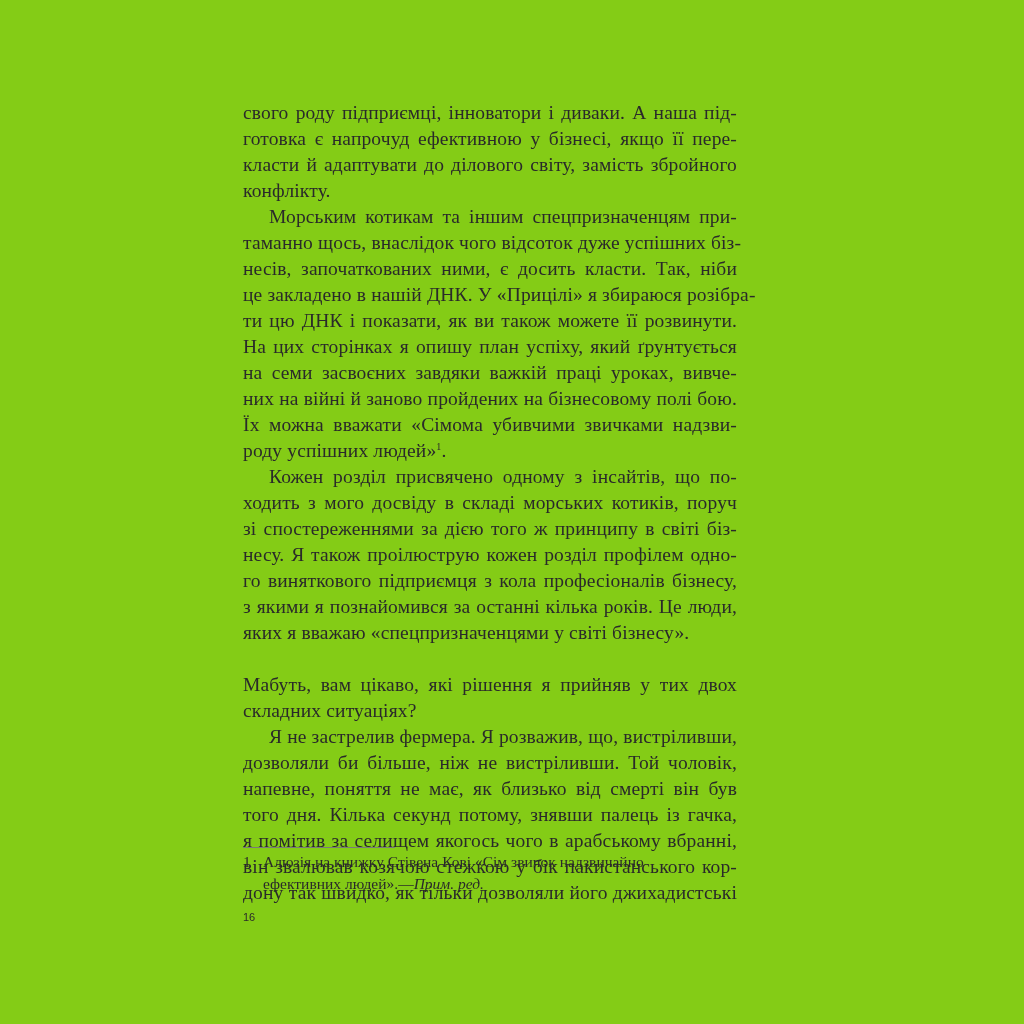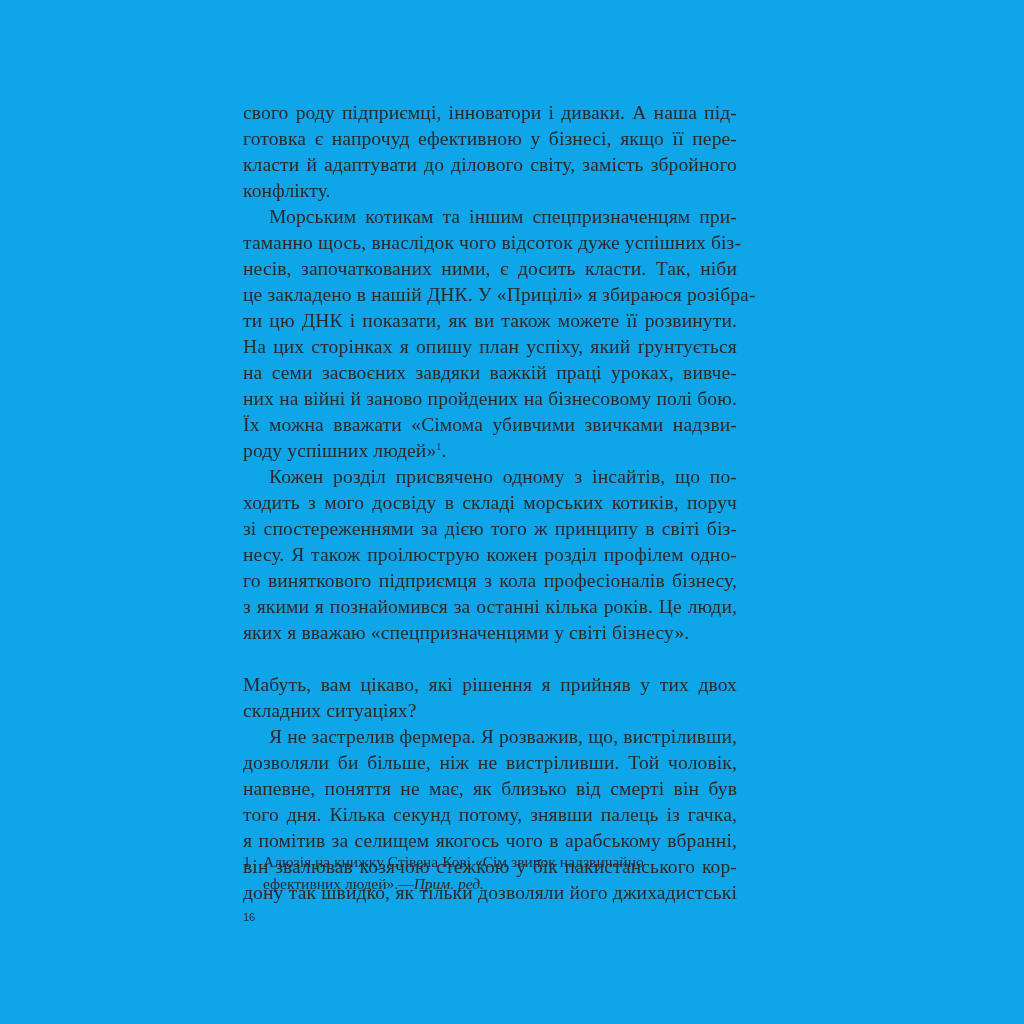--- a/index.html
+++ b/index.html
@@ -1,19 +1,19 @@
 <!DOCTYPE html>
 <html><head>
 <meta charset="utf-8">
 <style>
   html, body { margin: 0; padding: 0; background: #ffffff; }
   body { width: 1024px; height: 1024px; position: relative; overflow: hidden; }
   .page {
     position: absolute; left: 0; top: 0; width: 1024px; height: 1024px;
-    background: #0ea5e9; color: #2a2a2a;
+    background: #84cc16; color: #2a2a2a;
     font-family: "DejaVu Serif", "Liberation Serif", serif;
   }
   .text-block {
     position: absolute; left: 243px; top: 126px; width: 494px;
   }
   .line {
     position: absolute; left: 0; width: 494px;
     font-family: "Liberation Serif", "DejaVu Serif", serif;
     font-size: 19.5px; line-height: 26px; height: 26px;
     white-space: nowrap; text-align: justify; text-align-last: justify;

